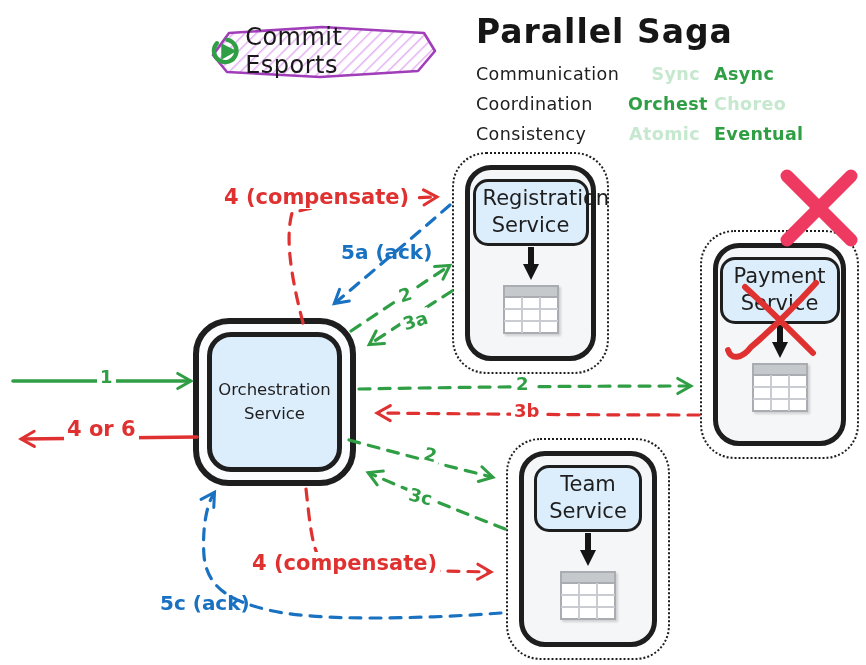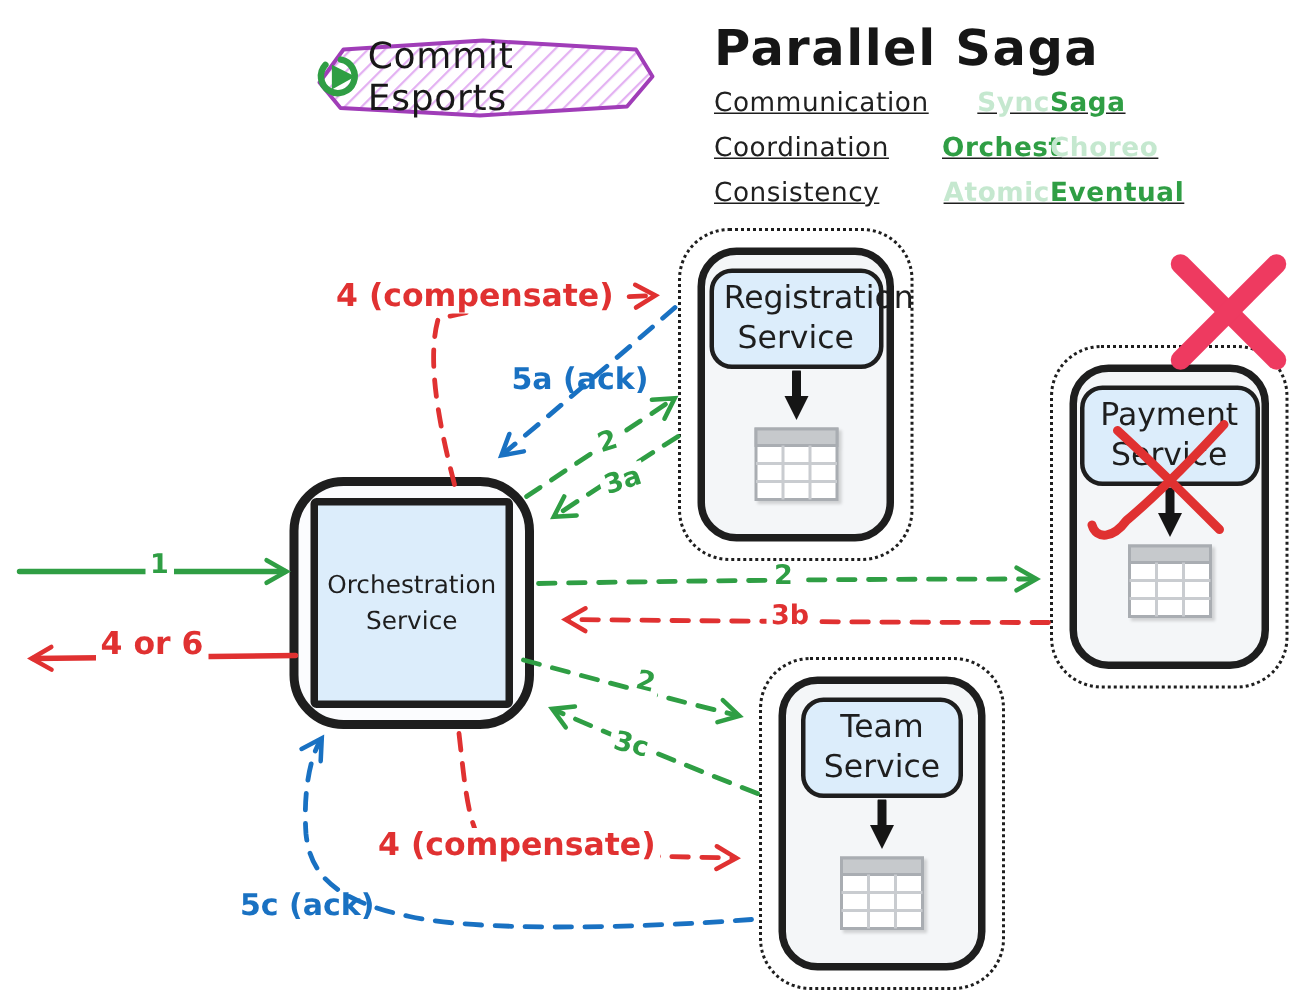--- a/index.html
+++ b/index.html
@@ -13,38 +13,38 @@
     font-family:"DejaVu Sans",sans-serif;color:var(--ink);
   }
   
   .badge{position:absolute;left:210px;top:22px;width:228px;height:58px;}
   .badge svg.badge-shape{position:absolute;inset:0;}
   .badge-content{position:absolute;inset:0;display:flex;align-items:center;justify-content:center;gap:4px;}
   .badge-text{font-size:24px;letter-spacing:.5px;color:#181818;}
   
   .title{position:absolute;left:476px;top:12px;font-size:33px;font-weight:700;letter-spacing:1px;color:#161616;}
   .legend{position:absolute;left:476px;top:59px;}
-  .legend-row{display:flex;align-items:flex-start;height:30px;font-size:17.5px;text-decoration:underline;}
+  .legend-row{display:flex;align-items:center;height:30px;font-size:17.5px;}
   .legend-label{width:152px;letter-spacing:.4px;color:#202020;}
   .legend-opt{font-weight:700;letter-spacing:.4px;}
-  .legend-opt.first{display:inline-block;width:72px;text-align:right;margin-right:0;}
+  .legend-opt.first{display:inline-block;width:72px;text-align:right;margin-right:14px;}
   .legend-opt.active{color:var(--green);}
   .legend-opt.faded{color:var(--green-light);}
   
   .service{position:absolute;border:2.5px dotted var(--ink);border-radius:34px;}
   .service-inner{position:absolute;inset:11px;border:5px solid var(--ink);border-radius:26px;
     background:var(--node-fill);display:flex;flex-direction:column;align-items:center;}
   .service-header{margin-top:9px;background:var(--header-fill);border:3.5px solid var(--ink);
     border-radius:15px;padding:3px 7px;font-size:21px;line-height:1.3;text-align:center;}
   .down-arrow{margin-top:1px;}
   .table-icon{margin-top:0;filter:drop-shadow(2px 2px 1px rgba(0,0,0,.15));}
   
   .orch{position:absolute;left:193px;top:318px;width:163px;height:168px;border:6px solid var(--ink);
     border-radius:36px;background:#fbfcfe;box-sizing:border-box;}
-  .orch-inner{position:absolute;inset:8px;border:5px solid var(--ink);border-radius:4px;
+  .orch-inner{position:absolute;inset:8px;border:5px solid var(--ink);border-radius:24px;
     background:var(--header-fill);display:flex;align-items:center;justify-content:center;
     font-size:16.5px;line-height:1.45;text-align:center;padding:0 8px;}
   
   svg.overlay{position:absolute;left:0;top:0;z-index:5;pointer-events:none;}
   .stroke-green{stroke:var(--green);}
   .stroke-red{stroke:var(--red);}
   .stroke-blue{stroke:var(--blue);}
   .stroke-pink{stroke:var(--pink);}
   .edge{fill:none;stroke-width:3.2px;stroke-linecap:round;}
   .edge.solid{stroke-width:3.6px;}
@@ -78,21 +78,21 @@
       <span class="badge-text">Commit Esports</span>
     </div>
   </div>
 
   <div class="title">Parallel Saga</div>
 
   <div class="legend">
     <div class="legend-row">
       <span class="legend-label">Communication</span>
       <span class="legend-opt first faded">Sync</span>
-      <span class="legend-opt active">Saga</span>
+      <span class="legend-opt active">Async</span>
     </div>
     <div class="legend-row">
       <span class="legend-label">Coordination</span>
       <span class="legend-opt first active">Orchest</span>
       <span class="legend-opt faded">Choreo</span>
     </div>
     <div class="legend-row">
       <span class="legend-label">Consistency</span>
       <span class="legend-opt first faded">Atomic</span>
       <span class="legend-opt active">Eventual</span>

